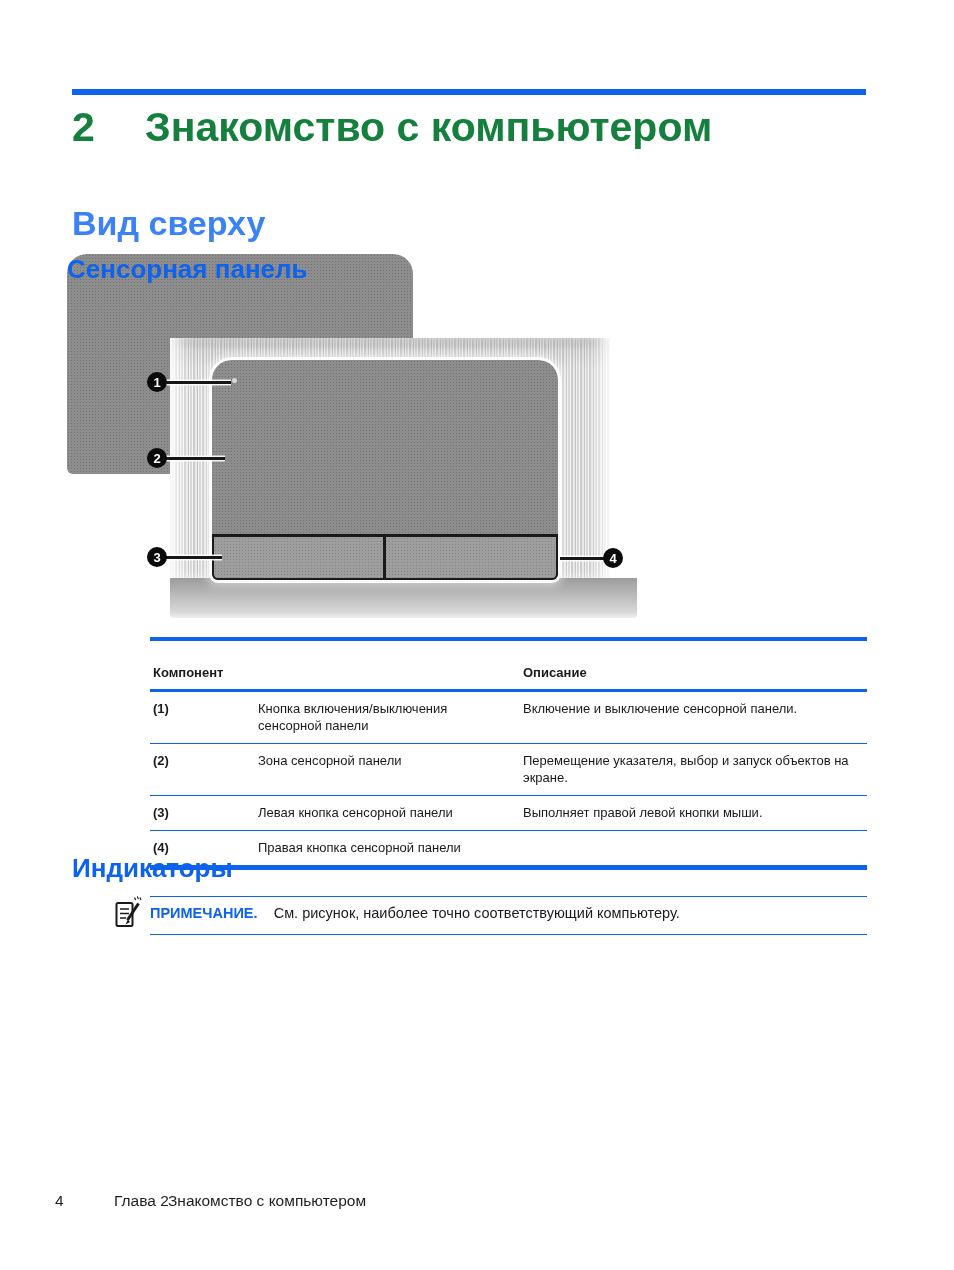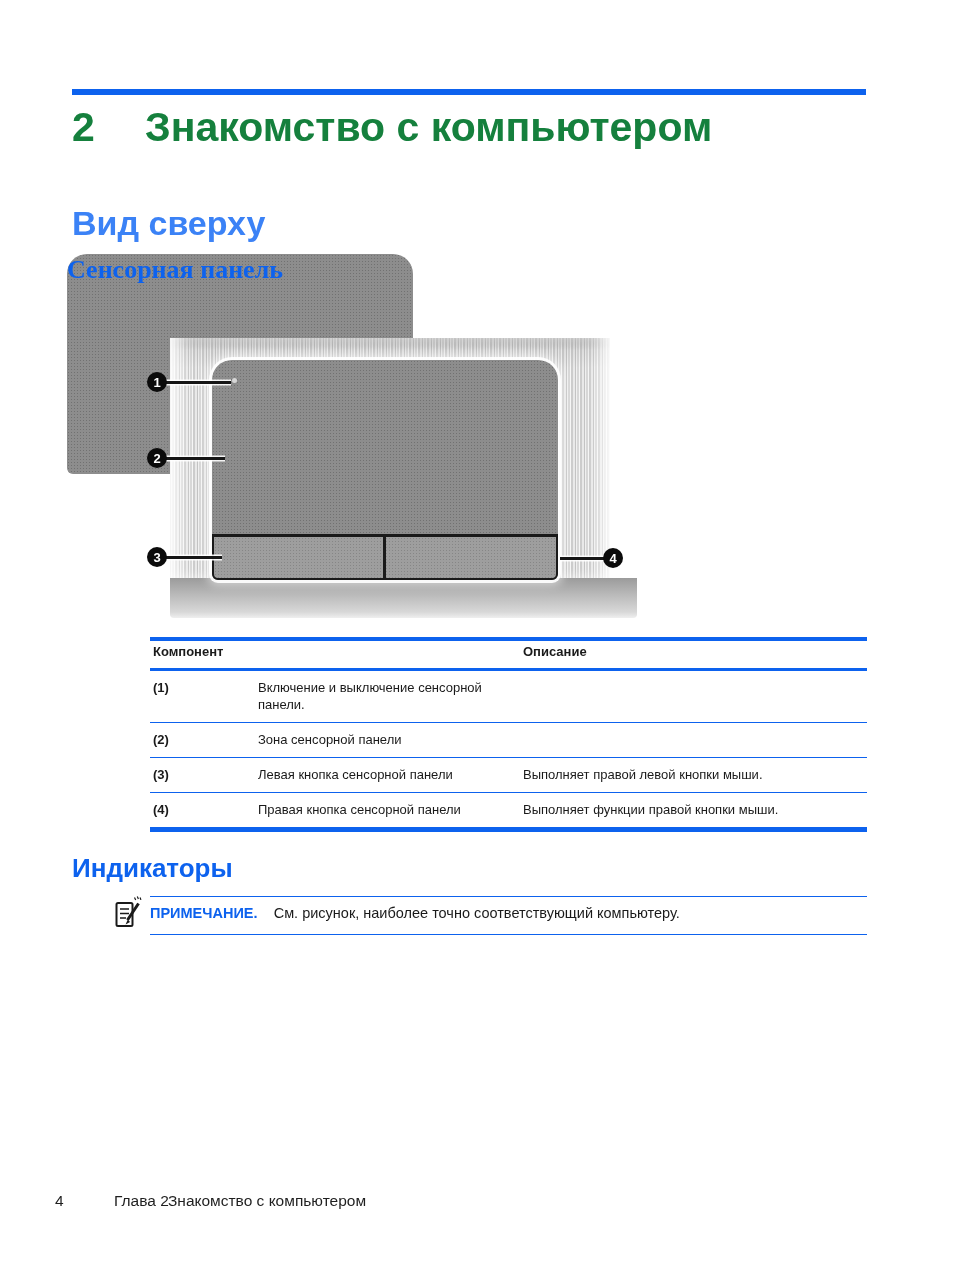--- a/index.html
+++ b/index.html
@@ -6,21 +6,21 @@
   .page{
     position:relative;width:954px;height:1270px;background:#ffffff;
     font-family:"Liberation Sans","DejaVu Sans",sans-serif;color:#1a1a1a;
     overflow:hidden;margin:0 auto;
   }
   .rule-top{position:absolute;left:72px;top:89px;width:794px;height:6px;background:#0d62ee;}
   .h1{position:absolute;left:72px;top:103px;font-size:41px;font-weight:bold;color:#15803d;line-height:1.2;white-space:nowrap;}
   .h1 .num{display:inline-block;width:73px;}
   .h2{position:absolute;left:72px;top:203px;font-size:34px;font-weight:bold;color:#3b82f6;line-height:1.2;}
   .h3{position:absolute;left:72px;font-size:26px;font-weight:bold;color:#0d62ee;line-height:1.2;}
-  .h3.touchpad{top:254px;font-family:Liberation Serif, serif;}
+  .h3.touchpad{top:254px;}
   .h3.indicators{top:853px;}
 
   
   .figure{position:absolute;left:145px;top:335px;width:500px;height:285px;}
   .metal{
     position:absolute;left:25px;top:3px;width:440px;height:240px;
     background:
       linear-gradient(180deg, rgba(70,70,70,0.30) 0px, rgba(130,130,130,0.12) 12px, rgba(255,255,255,0) 30px),
       repeating-linear-gradient(90deg,#c3c3c3 0 1px,#f0f0f0 1px 2px,#d7d7d7 2px 4px,#f6f6f6 4px 5px,#cccccc 5px 7px,#e9e9e9 7px 9px),
       #e3e3e3;
@@ -61,21 +61,21 @@
     position:absolute;height:2.5px;background:#161616;z-index:2;
     box-shadow:0 -1.5px 0 rgba(255,255,255,0.9), 0 1.5px 0 rgba(255,255,255,0.9);
   }
   .c1{left:2px;top:37px;}   .l1{left:20px;top:46px;width:66px;}
   .c2{left:2px;top:113px;}  .l2{left:20px;top:122px;width:60px;}
   .c3{left:2px;top:212px;}  .l3{left:20px;top:221px;width:57px;}
   .c4{left:458px;top:213px;}.l4{left:415px;top:222px;width:45px;}
 
   
   .tbl{position:absolute;left:150px;top:637px;width:717px;border-top:4px solid #0d62ee;border-bottom:5px solid #0d62ee;font-size:13px;line-height:17px;}
-  .tbl-head{display:grid;grid-template-columns:373px 1fr;padding:2px 0 8px 0;border-bottom:2.5px solid #0d62ee;font-weight:bold;}
+  .tbl-head{display:grid;grid-template-columns:373px 1fr;padding:23px 0 8px 0;border-bottom:2.5px solid #0d62ee;font-weight:bold;}
   .tbl-row{display:grid;grid-template-columns:108px 265px 1fr;padding:8px 0 9px 0;border-top:1.5px solid #0d62ee;}
   .tbl-row:first-of-type{border-top:none;}
   .cell-num{font-weight:bold;padding-left:3px;}
   .cell-comp{padding-right:14px;}
   .cell-desc{padding-right:4px;}
   .tbl-head .cell-h{padding-left:3px;}
   .tbl-head .cell-h.desc{padding-left:0;}
 
   
   .note{
@@ -127,35 +127,36 @@
     <div class="callout c4">4</div>
   </div>
 
   <div class="tbl">
     <div class="tbl-head">
       <div class="cell-h">Компонент</div>
       <div class="cell-h desc">Описание</div>
     </div>
     <div class="tbl-row">
       <div class="cell-num">(1)</div>
+      <div class="cell-comp">Кнопка включения/выключения сенсорной панели</div>
       <div class="cell-desc">Включение и выключение сенсорной панели.</div>
     </div>
     <div class="tbl-row">
       <div class="cell-num">(2)</div>
       <div class="cell-comp">Зона сенсорной панели</div>
+      <div class="cell-desc">Перемещение указателя, выбор и запуск объектов на экране.</div>
     </div>
     <div class="tbl-row">
       <div class="cell-num">(3)</div>
       <div class="cell-comp">Левая кнопка сенсорной панели</div>
       <div class="cell-desc">Выполняет правой левой кнопки мыши.</div>
     </div>
     <div class="tbl-row">
       <div class="cell-num">(4)</div>
       <div class="cell-comp">Правая кнопка сенсорной панели</div>
-      <div class="cell-desc">Выполняет функции правой кнопки мыши.</div>
     </div>
   </div>
 
   <div class="h3 indicators">Индикаторы</div>
 
   <div class="note">
     <svg class="note-icon" viewBox="0 0 27 33" xmlns="http://www.w3.org/2000/svg">
       <rect x="1.5" y="8" width="16" height="23" rx="1.5" fill="#ffffff" stroke="#1a1a1a" stroke-width="2"></rect>
       <path d="M5 14h9 M5 18.5h9 M5 23h6" stroke="#1a1a1a" stroke-width="1.6" fill="none"></path>
       <path d="M12.5 25 L23.5 8.5" stroke="#1a1a1a" stroke-width="3" fill="none"></path>

